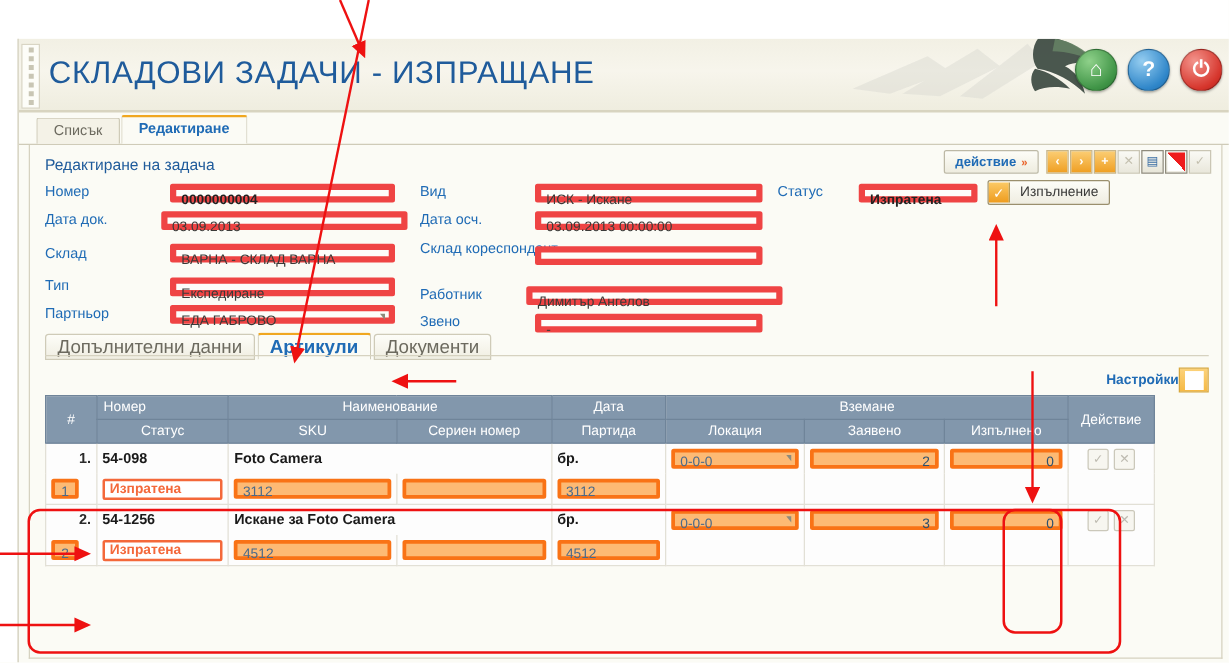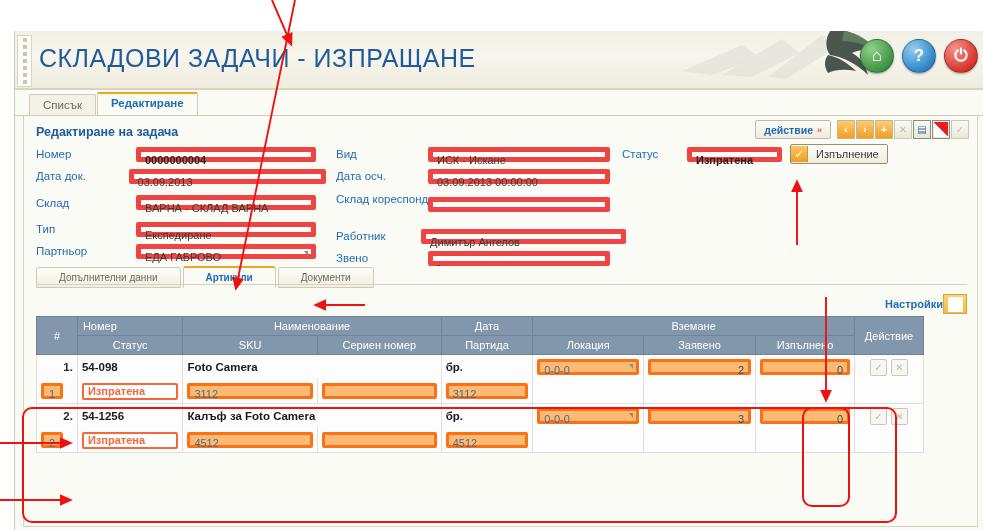--- a/index.html
+++ b/index.html
@@ -74,21 +74,21 @@
   }
   
   .panel{
     position:relative;margin:0 6px 0 8px;
     background:#fbfbf5;
     border:1px solid #d6d2c0;border-top:none;
     height:410px;
   }
   .panel-title{
     position:absolute;left:12px;top:9px;
-    font-size:12.5px;font-weight:bold;color:#1f5b9b;
+    font-size:12.5px;font-weight:normal;color:#1f5b9b;
   }
   .act-toolbar{
     position:absolute;right:8px;top:4px;display:flex;align-items:center;gap:6px;
   }
   .act-btn{
     height:17px;padding:0 8px;line-height:16px;
     background:linear-gradient(to bottom,#fdfdf8,#eeecdf);
     border:1px solid #bdb9a6;border-radius:2px;
     color:#1f6bb5;font-size:10.5px;font-weight:bold;cursor:pointer;
     display:flex;align-items:center;gap:4px;
@@ -136,24 +136,24 @@
     border-right:1px solid #b79b52;
   }
   .chk-btn .lbl{padding:0 8px;font-size:11px;color:#3a3a38;}
 
   
   .inner-tabs{
     position:absolute;left:12px;top:150px;
     display:flex;align-items:flex-end;gap:2px;
   }
   .itab{
-    height:19px;padding:0 22px;line-height:19px;
+    height:19px;padding:0 9px;line-height:19px;
     background:linear-gradient(to bottom,#fdfdf8,#f0eee2);
     border:1px solid #cfcbb8;border-radius:3px 3px 0 0;
-    color:#6c6a5f;font-size:10px;cursor:pointer;
+    color:#6c6a5f;font-size:15px;cursor:pointer;
   }
   .itab.active{
     background:#fbfbf5;color:#1f6bb5;font-weight:bold;
     border-top:2px solid #f0a720;border-bottom:1px solid #fbfbf5;
   }
   .itab-rule{
     position:absolute;left:12px;right:10px;top:168px;height:1px;background:#d6d2c0;
   }
   
   .settings{
@@ -430,21 +430,21 @@
           </td>
           <td></td>
           <td></td>
           <td></td>
           <td></td>
         </tr>
 
         <tr class="r-top">
           <td class="cell-idx">2.</td>
           <td class="cell-strong">54-1256</td>
-          <td colspan="2" class="cell-strong">Калъф за Foto Camera</td>
+          <td colspan="2" class="cell-strong">Искане за Foto Camera</td>
           <td class="cell-strong">бр.</td>
           <td>
             <span class="gin sel" style="display:block">
               <span>0-0-0</span>
               <span class="caret"></span>
             </span>
           </td>
           <td>
             <span class="gin num" style="display:block">3</span>
           </td>

